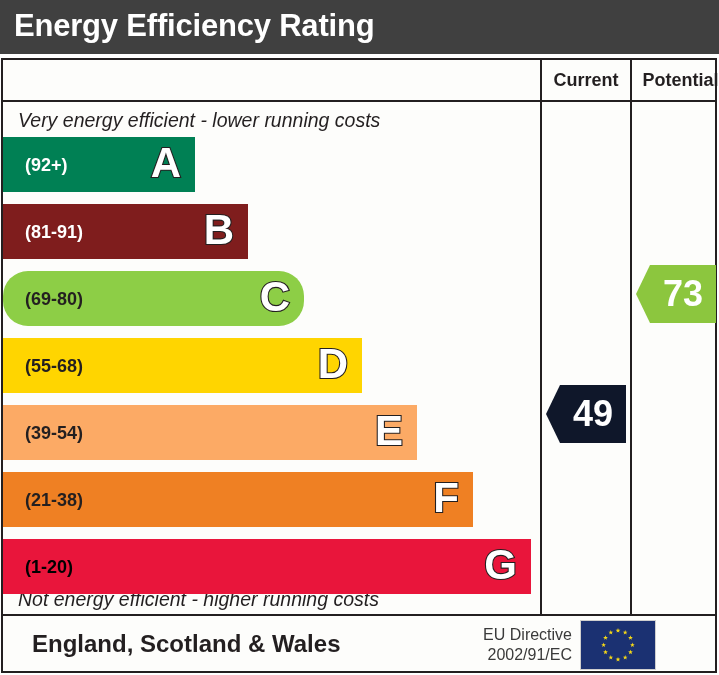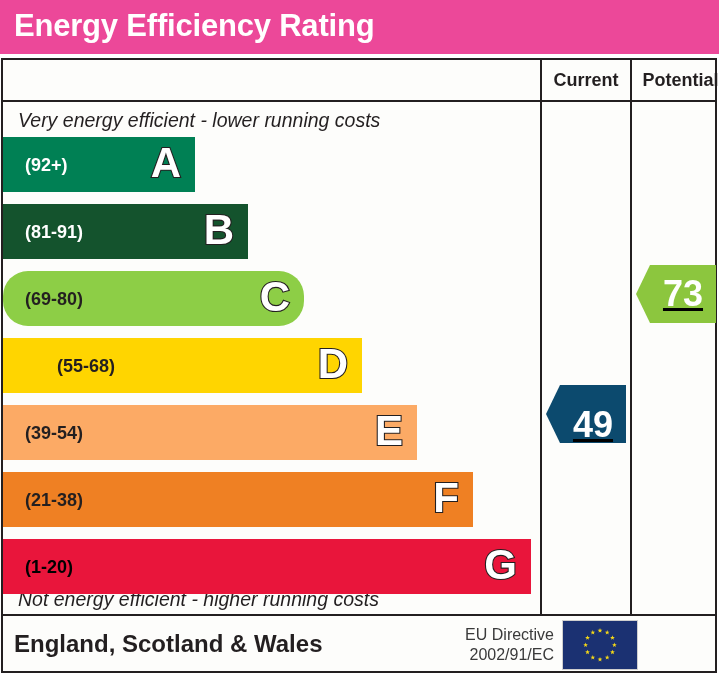--- a/index.html
+++ b/index.html
@@ -20,21 +20,21 @@
     overflow: hidden;
   }
 
   
   .title-banner {
     position: absolute;
     left: 0;
     top: 0;
     width: 719px;
     height: 54px;
-    background: #ec4899;
+    background: #404040;
   }
   .title-text {
     position: absolute;
     left: 14px;
     top: 50%;
     transform: translateY(-52%);
     color: #ffffff;
     font-size: 31px;
     font-weight: bold;
     letter-spacing: -0.2px;
@@ -135,36 +135,35 @@
   }
 
   
   .rating-arrow {
     position: absolute;
     height: 58px;
     clip-path: polygon(0% 50%, 14px 0%, 100% 0%, 100% 100%, 14px 100%);
     display: flex;
     align-items: center;
     justify-content: center;
-    text-decoration: underline;
   }
   .rating-arrow .val {
     color: #ffffff;
     font-size: 36px;
     font-weight: bold;
     line-height: 1;
     padding-left: 14px;
   }
   .rating-arrow.current   { left: 546px; width: 80px; }
   .rating-arrow.potential { left: 636px; width: 80px; }
 
   
   .footer-region {
     position: absolute;
-    left: 0;
+    left: 18px;
     top: 616px;
     width: 644px;
     height: 57px;
   }
   .footer-region-label {
     position: absolute;
     left: 14px;
     top: 50%;
     transform: translateY(-52%);
     font-size: 24px;
@@ -216,47 +215,47 @@
   <div class="col-head potential">Potential</div>
 
   <div class="caption bottom">Not energy efficient - higher running costs</div>
   <div class="caption top">Very energy efficient - lower running costs</div>
 
   <div class="bands" id="bands-container">
       <div class="band" style="width: 192px; top: 0px; background: rgb(0, 128, 84);">
         <span class="band-range" style="color: rgb(255, 255, 255);">(92+)</span>
         <span class="band-letter">A</span>
       </div>
-      <div class="band" style="width: 245px; top: 67px; background: #14532d;">
+      <div class="band" style="width: 245px; top: 67px; background: #7f1d1d;">
         <span class="band-range" style="color: rgb(255, 255, 255);">(81-91)</span>
         <span class="band-letter">B</span>
       </div>
       <div class="band" style="width: 301px; top: 134px; background: rgb(141, 206, 70); border-radius: 25px;">
         <span class="band-range" style="color: rgb(35, 31, 32);">(69-80)</span>
         <span class="band-letter">C</span>
       </div>
       <div class="band" style="width: 359px; top: 201px; background: rgb(255, 213, 0);">
-        <span class="band-range" style="color: rgb(35, 31, 32); margin-left: 32px;">(55-68)</span>
+        <span class="band-range" style="color: rgb(35, 31, 32);">(55-68)</span>
         <span class="band-letter">D</span>
       </div>
       <div class="band" style="width: 414px; top: 268px; background: rgb(252, 170, 101);">
         <span class="band-range" style="color: rgb(35, 31, 32);">(39-54)</span>
         <span class="band-letter">E</span>
       </div>
       <div class="band" style="width: 470px; top: 335px; background: rgb(239, 128, 35);">
         <span class="band-range" style="color: rgb(35, 31, 32);">(21-38)</span>
         <span class="band-letter">F</span>
       </div>
       <div class="band" style="width: 528px; top: 402px; background: rgb(233, 21, 59);">
         <span class="band-range" style="color: #000000;">(1-20)</span>
         <span class="band-letter">G</span>
       </div>
     </div>
 
-  <div class="rating-arrow current" id="arrow-current" style="top: 385px; background: #0c4a6e; align-items: flex-end;">
+  <div class="rating-arrow current" id="arrow-current" style="top: 385px; background: #0f172a;">
     <span class="val">49</span>
   </div>
   <div class="rating-arrow potential" id="arrow-potential" style="top: 265px; background: rgb(140, 198, 62);">
     <span class="val">73</span>
   </div>
 
   <div class="footer-region">
     <div class="footer-region-label">England, Scotland &amp; Wales</div>
     <div class="footer-directive">
       <div>EU Directive</div>

